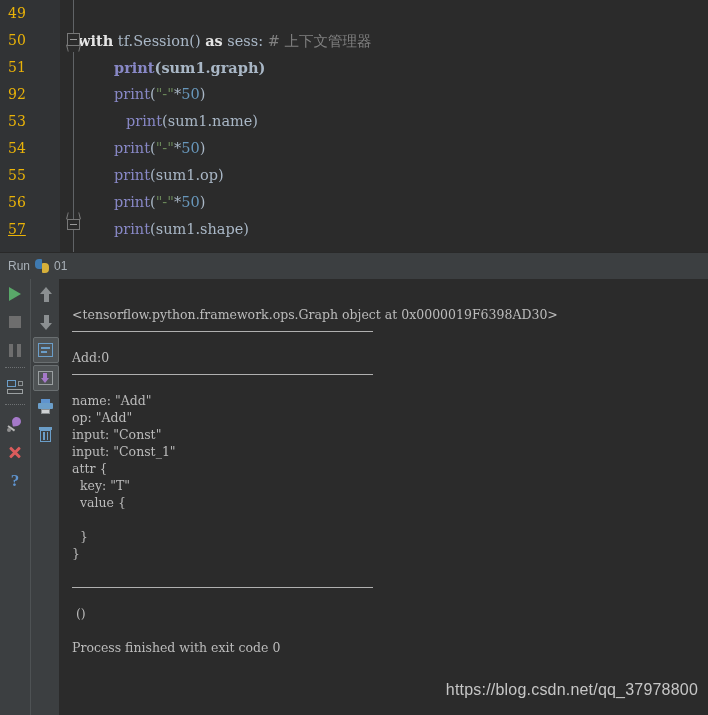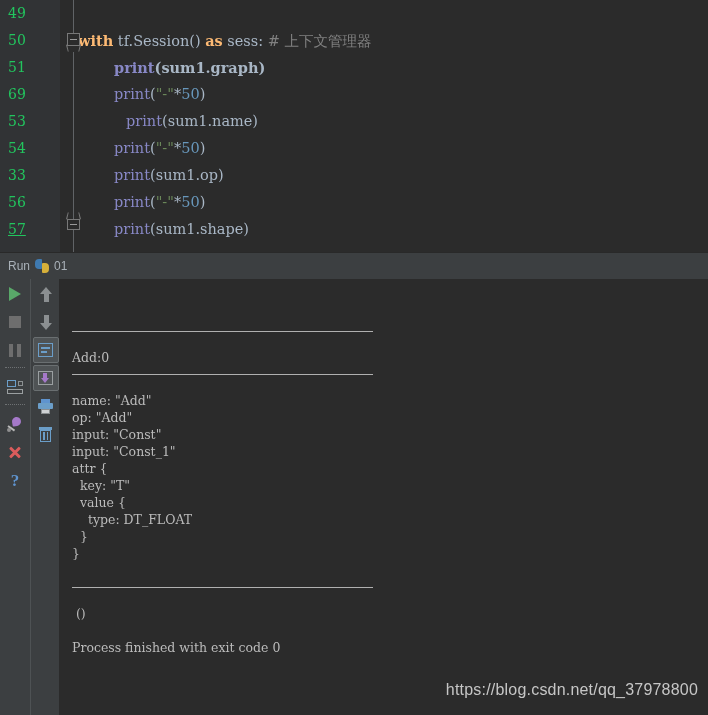--- a/index.html
+++ b/index.html
@@ -51,38 +51,38 @@
     left: 60px; top: 0;
     right: 0; height: 252px;
     background: #2b2b2b;
   }
   .lnum {
     position: absolute;
     left: 0;
     width: 33px;
     text-align: left;
     padding-left: 8px;
-    color: #22c55e;
+    color: #eab308;
     font-family: "DejaVu Serif", serif;
     font-size: 14px;
     line-height: 27px;
     height: 27px;
   }
   .code-line {
     position: absolute;
     left: 60px;
     white-space: pre;
     font-family: "DejaVu Serif", serif;
     font-size: 14.5px;
     line-height: 27px;
     height: 27px;
     color: #a9b7c6;
   }
 
-  .kw      { color: #fdba74; font-weight: bold; text-align: center; }
+  .kw      { color: #e5e5e5; font-weight: bold; text-align: center; }
   .ident   { color: #a9b7c6; }
   .fn      { color: #8888c6; }
   .str     { color: #6a8759; }
   .num     { color: #6897bb; }
   .cmt     { color: #808080; }
   .punct   { color: #a9b7c6; }
 
   
   .fold-vline {
     position: absolute;
@@ -461,27 +461,27 @@
   <div class="editor">
     <div class="gutter"></div>
     <div class="fold-strip"></div>
     <div class="code-area"></div>
     <div id="editor-lines">
         <div class="lnum" style="top: 0px;">49</div>
         <div class="lnum" style="top: 27px;">50</div>
         <div class="code-line" style="top: 27px; left: 78px;"><span class="kw">with</span><span class="punct"> </span><span class="ident">tf.Session()</span><span class="punct"> </span><span class="kw">as</span><span class="ident"> sess:</span><span class="cmt"> # 上下文管理器</span></div>
         <div class="lnum" style="top: 54px;">51</div>
         <div class="code-line" style="top: 54px; left: 114px; font-weight: bold;"><span class="fn">print</span><span class="ident">(sum1.graph)</span></div>
-        <div class="lnum" style="top: 81px;">69</div>
+        <div class="lnum" style="top: 81px;">92</div>
         <div class="code-line" style="top: 81px; left: 114px;"><span class="fn">print</span><span class="punct">(</span><span class="str">"-"</span><span class="punct">*</span><span class="num">50</span><span class="punct">)</span></div>
         <div class="lnum" style="top: 108px;">53</div>
         <div class="code-line" style="top: 108px; left: 114px; margin-left: 12px;"><span class="fn">print</span><span class="ident">(sum1.name)</span></div>
         <div class="lnum" style="top: 135px;">54</div>
         <div class="code-line" style="top: 135px; left: 114px;"><span class="fn">print</span><span class="punct">(</span><span class="str">"-"</span><span class="punct">*</span><span class="num">50</span><span class="punct">)</span></div>
-        <div class="lnum" style="top: 162px;">33</div>
+        <div class="lnum" style="top: 162px;">55</div>
         <div class="code-line" style="top: 162px; left: 114px;"><span class="fn">print</span><span class="ident">(sum1.op)</span></div>
         <div class="lnum" style="top: 189px;">56</div>
         <div class="code-line" style="top: 189px; left: 114px;"><span class="fn">print</span><span class="punct">(</span><span class="str">"-"</span><span class="punct">*</span><span class="num">50</span><span class="punct">)</span></div>
         <div class="lnum" style="top: 216px; text-decoration: underline;">57</div>
         <div class="code-line" style="top: 216px; left: 114px;"><span class="fn">print</span><span class="ident">(sum1.shape)</span></div>
       </div>
     <div id="fold-markers">
         <div class="fold-vline" style="top: 0px; height: 33px;"></div>
         <div class="fold-box" style="left: 67px; top: 33px;">
           <div class="bar"></div>
@@ -576,31 +576,31 @@
         </div>
         <div class="tbtn">
           <div class="ic-trash">
             <span class="lid"></span>
             <span class="can"></span>
           </div>
         </div>
       </div>
 
     <div class="console" id="console">
+        <div class="cline" style="top: 27px;">&lt;tensorflow.python.framework.ops.Graph object at 0x0000019F6398AD30&gt;</div>
         <div class="crule" title="--------------------------------------------------" style="top: 52px;"></div>
         <div class="cline" style="top: 70px;">Add:0</div>
         <div class="crule" title="--------------------------------------------------" style="top: 95px;"></div>
         <div class="cline" style="top: 113px;">name: "Add"</div>
         <div class="cline" style="top: 130px;">op: "Add"</div>
         <div class="cline" style="top: 147px;">input: "Const"</div>
         <div class="cline" style="top: 164px;">input: "Const_1"</div>
         <div class="cline" style="top: 181px;">attr {</div>
         <div class="cline" style="top: 198px;">  key: "T"</div>
         <div class="cline" style="top: 215px;">  value {</div>
-        <div class="cline" style="top: 232px;">    type: DT_FLOAT</div>
         <div class="cline" style="top: 249px;">  }</div>
         <div class="cline" style="top: 266px;">}</div>
         <div class="crule" title="--------------------------------------------------" style="top: 308px;"></div>
         <div class="cline" style="top: 326px;"> ()</div>
         <div class="cline" style="top: 360px;">Process finished with exit code 0</div>
       </div>
 
     <div class="watermark">https://blog.csdn.net/qq_37978800</div>
   </div>
 

